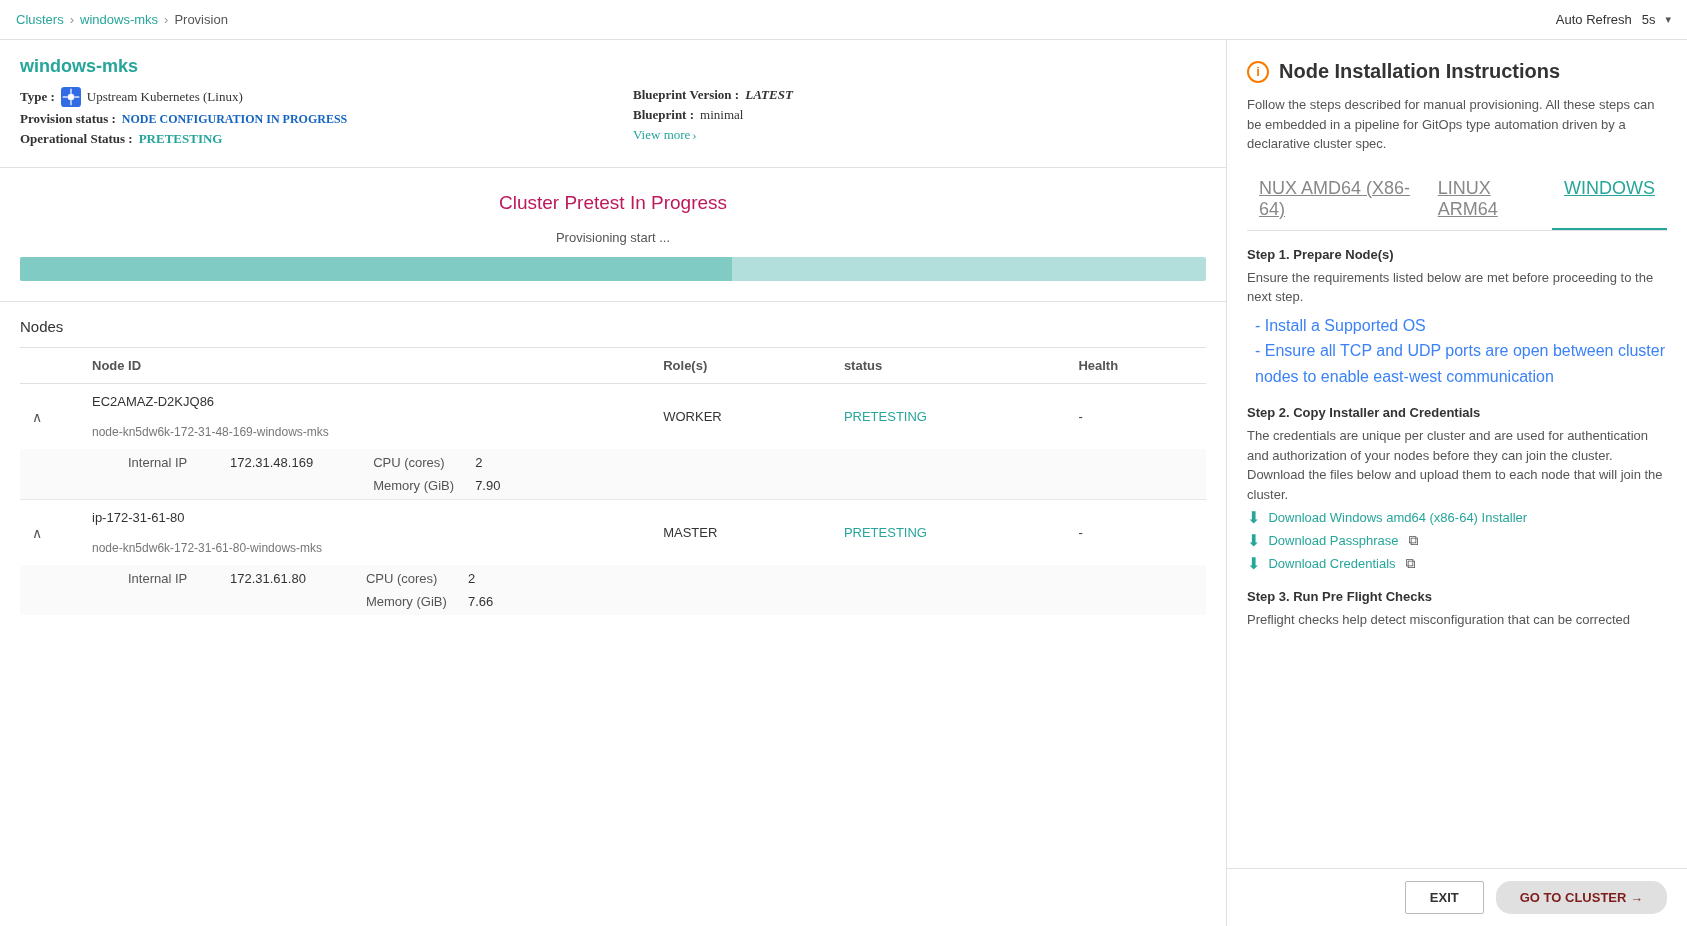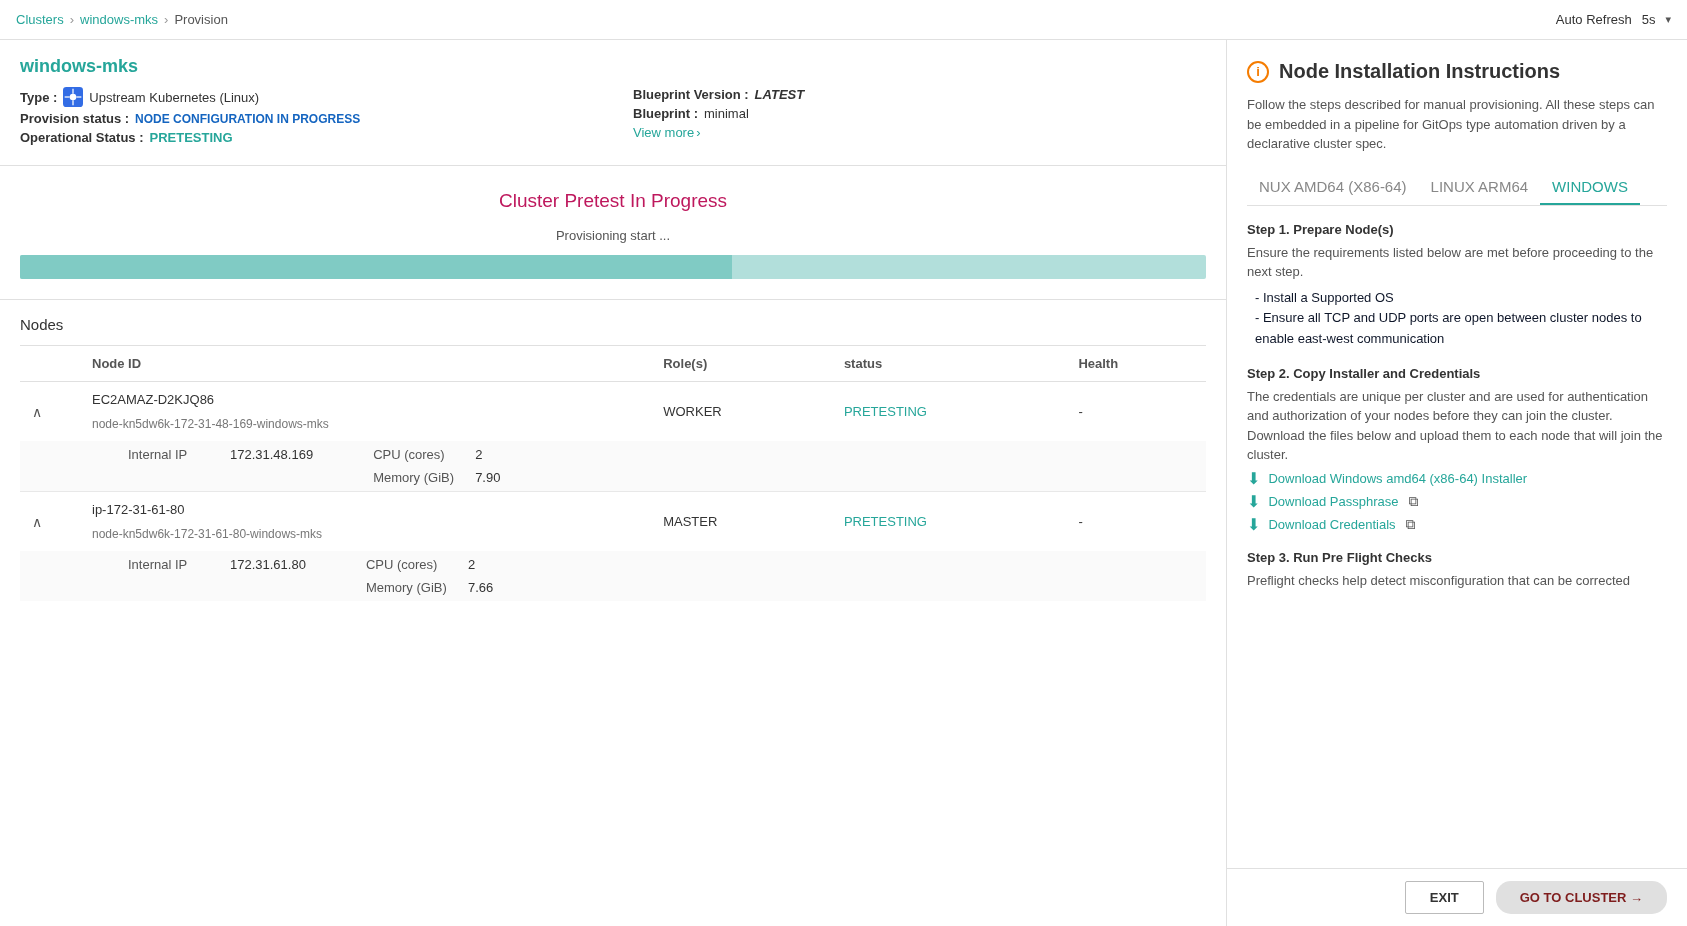--- a/index.html
+++ b/index.html
@@ -21,21 +21,21 @@
 
     
     .main-layout { display: flex; height: calc(926px - 40px); }
 
     
     .left-panel { flex: 1; overflow-y: auto; padding: 0; border-right: 1px solid #e0e0e0; }
 
     
     .cluster-header { padding: 16px 20px; border-bottom: 1px solid #e0e0e0; }
     .cluster-name { color: #26a69a; font-size: 18px; font-weight: 600; margin-bottom: 10px; }
-    .cluster-meta { display: grid; grid-template-columns: 1fr 1fr; gap: 0 40px; }
+    .cluster-meta { display: grid; grid-template-columns: 1fr 1fr; gap: 0 40px; font-family: Liberation Serif, serif; }
     .meta-row { display: flex; align-items: center; gap: 6px; font-size: 13px; margin-bottom: 4px; }
     .meta-label { font-weight: 600; color: #333; }
     .meta-value { color: #333; }
     .meta-value.teal { color: #26a69a; font-weight: 600; }
     .meta-value.blue-link { color: #1565c0; font-weight: 600; font-size: 12px; }
     .meta-value.italic { font-style: italic; font-weight: 600; }
     .k8s-icon { width: 20px; height: 20px; display: inline-block; }
     .view-more { color: #26a69a; text-decoration: none; font-size: 13px; display: flex; align-items: center; gap: 2px; margin-top: 4px; }
 
     
@@ -52,49 +52,49 @@
     
     .nodes-table { width: 100%; border-collapse: collapse; }
     .nodes-table th {
       font-weight: 600; font-size: 13px; color: #555; padding: 10px 12px;
       text-align: left; border-bottom: 1px solid #e0e0e0; border-top: 1px solid #e0e0e0;
       background: #fff;
     }
     .node-row { border-top: 1px solid #e8e8e8; }
     .node-row td { padding: 10px 12px; vertical-align: middle; }
     .node-id-main { font-weight: 500; color: #333; font-size: 13px; }
-    .node-id-sub { color: #777; font-size: 12px; margin-top: 10px; }
+    .node-id-sub { color: #777; font-size: 12px; margin-top: 16px; }
     .status-teal { color: #26a69a; font-weight: 500; }
     .expand-btn { cursor: pointer; color: #555; font-size: 14px; background: none; border: none; }
     .detail-row { background: #fafafa; }
     .detail-row td { padding: 6px 12px 6px 48px; color: #555; font-size: 13px; }
     .detail-grid { display: flex; gap: 60px; }
     .detail-col { display: flex; flex-direction: column; gap: 8px; }
     .detail-item { display: flex; gap: 12px; }
     .detail-label { color: #555; min-width: 90px; }
     .detail-value { color: #333; font-weight: 500; }
 
     
     .right-panel { width: 460px; overflow-y: auto; padding: 20px; background: #fff; }
     .instruction-header { display: flex; align-items: center; gap: 10px; margin-bottom: 12px; }
     .info-icon { width: 22px; height: 22px; border: 2px solid #f57c00; border-radius: 50%; display: flex; align-items: center; justify-content: center; color: #f57c00; font-weight: 700; font-size: 13px; flex-shrink: 0; }
     .instruction-title { font-size: 20px; font-weight: 600; color: #333; }
     .instruction-desc { font-size: 13px; color: #555; line-height: 1.5; margin-bottom: 16px; }
 
     
     .tab-bar { display: flex; border-bottom: 1px solid #e0e0e0; margin-bottom: 16px; }
-    .tab { padding: 8px 12px; font-size: 15px; color: #888; cursor: pointer; border-bottom: 2px solid transparent; font-weight: 500; }
+    .tab { padding: 8px 12px; font-size: 18px; color: #888; cursor: pointer; border-bottom: 2px solid transparent; font-weight: 500; text-decoration: underline; }
     .tab.active { color: #26a69a; border-bottom-color: #26a69a; }
 
     
     .step { margin-bottom: 16px; }
     .step-title { font-weight: 700; font-size: 13px; color: #333; margin-bottom: 6px; }
     .step-desc { font-size: 13px; color: #555; line-height: 1.5; }
     .step-list { margin: 6px 0 6px 8px; }
-    .step-list li { font-size: 13px; color: #0f172a; line-height: 1.6; list-style: none; }
+    .step-list li { font-size: 16px; color: #3b82f6; line-height: 1.6; list-style: none; }
 
     
     .download-link { display: flex; align-items: center; gap: 8px; color: #26a69a; text-decoration: none; font-size: 13px; margin: 4px 0; cursor: pointer; }
     .download-icon { font-size: 16px; color: #26a69a; }
     .copy-icon { font-size: 14px; color: #555; cursor: pointer; margin-left: 2px; }
 
     
     .bottom-bar {
       position: fixed; bottom: 0; right: 0; width: 460px;
       display: flex; justify-content: flex-end; gap: 12px;

